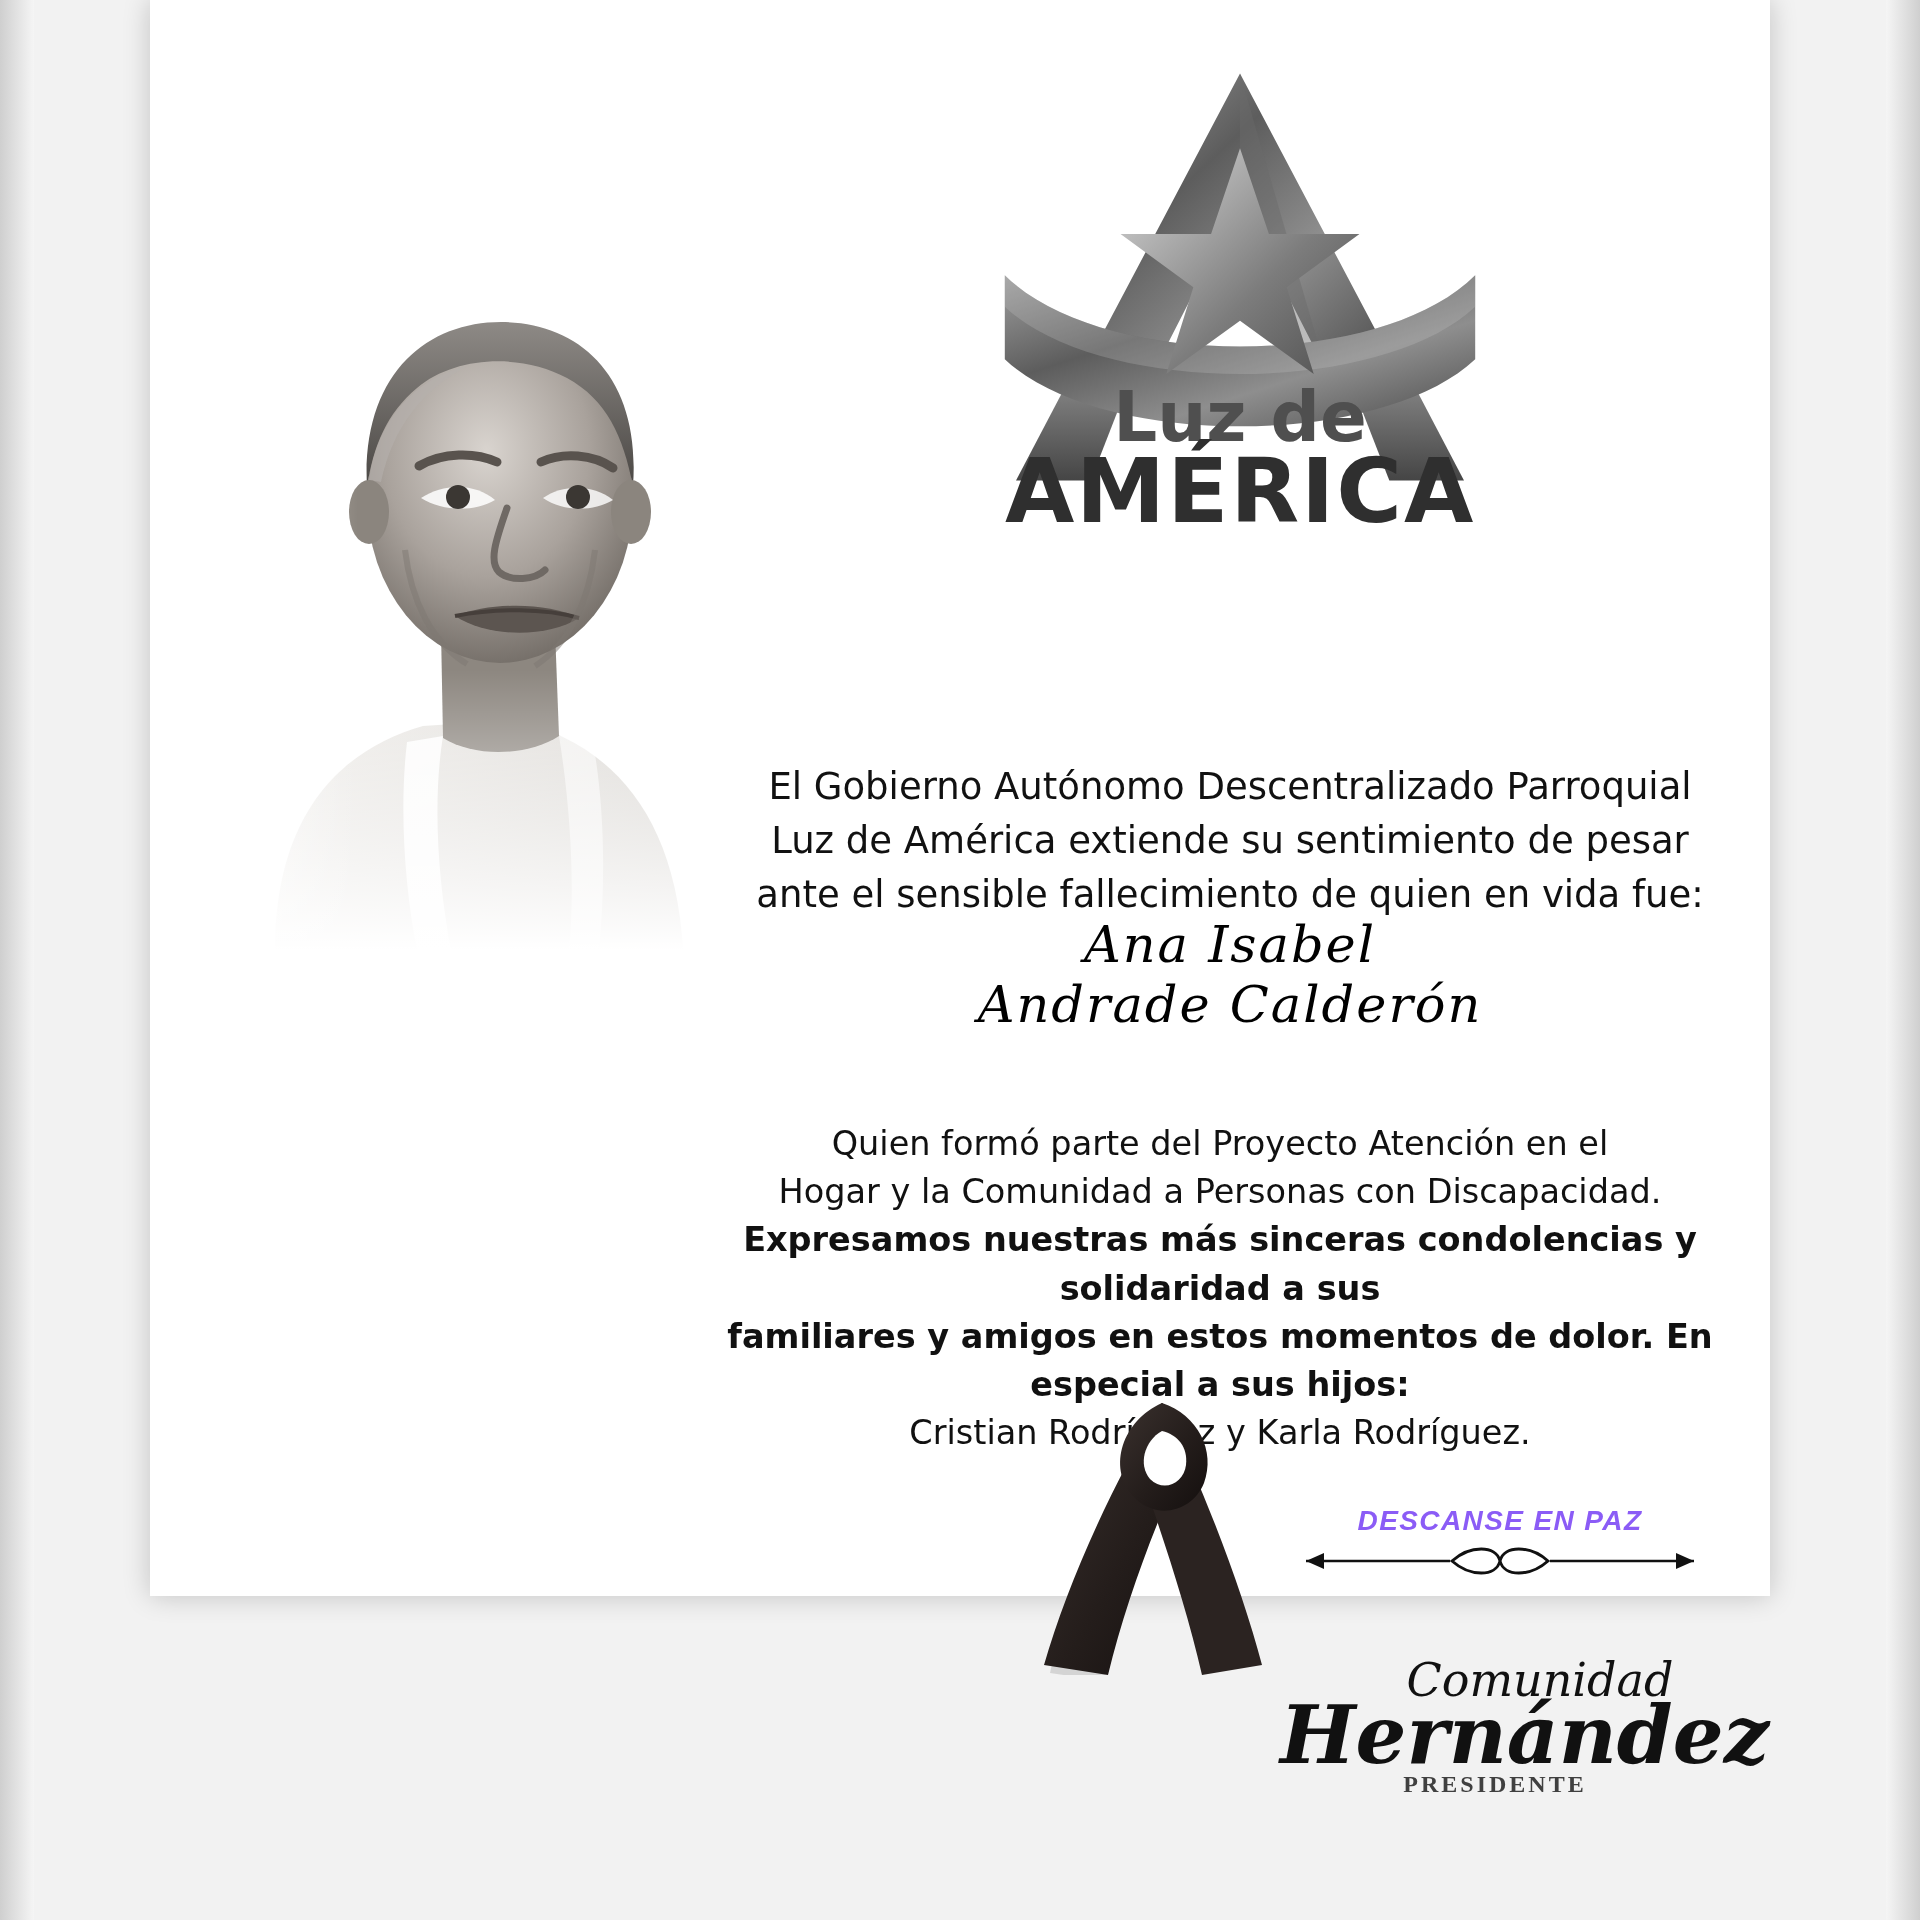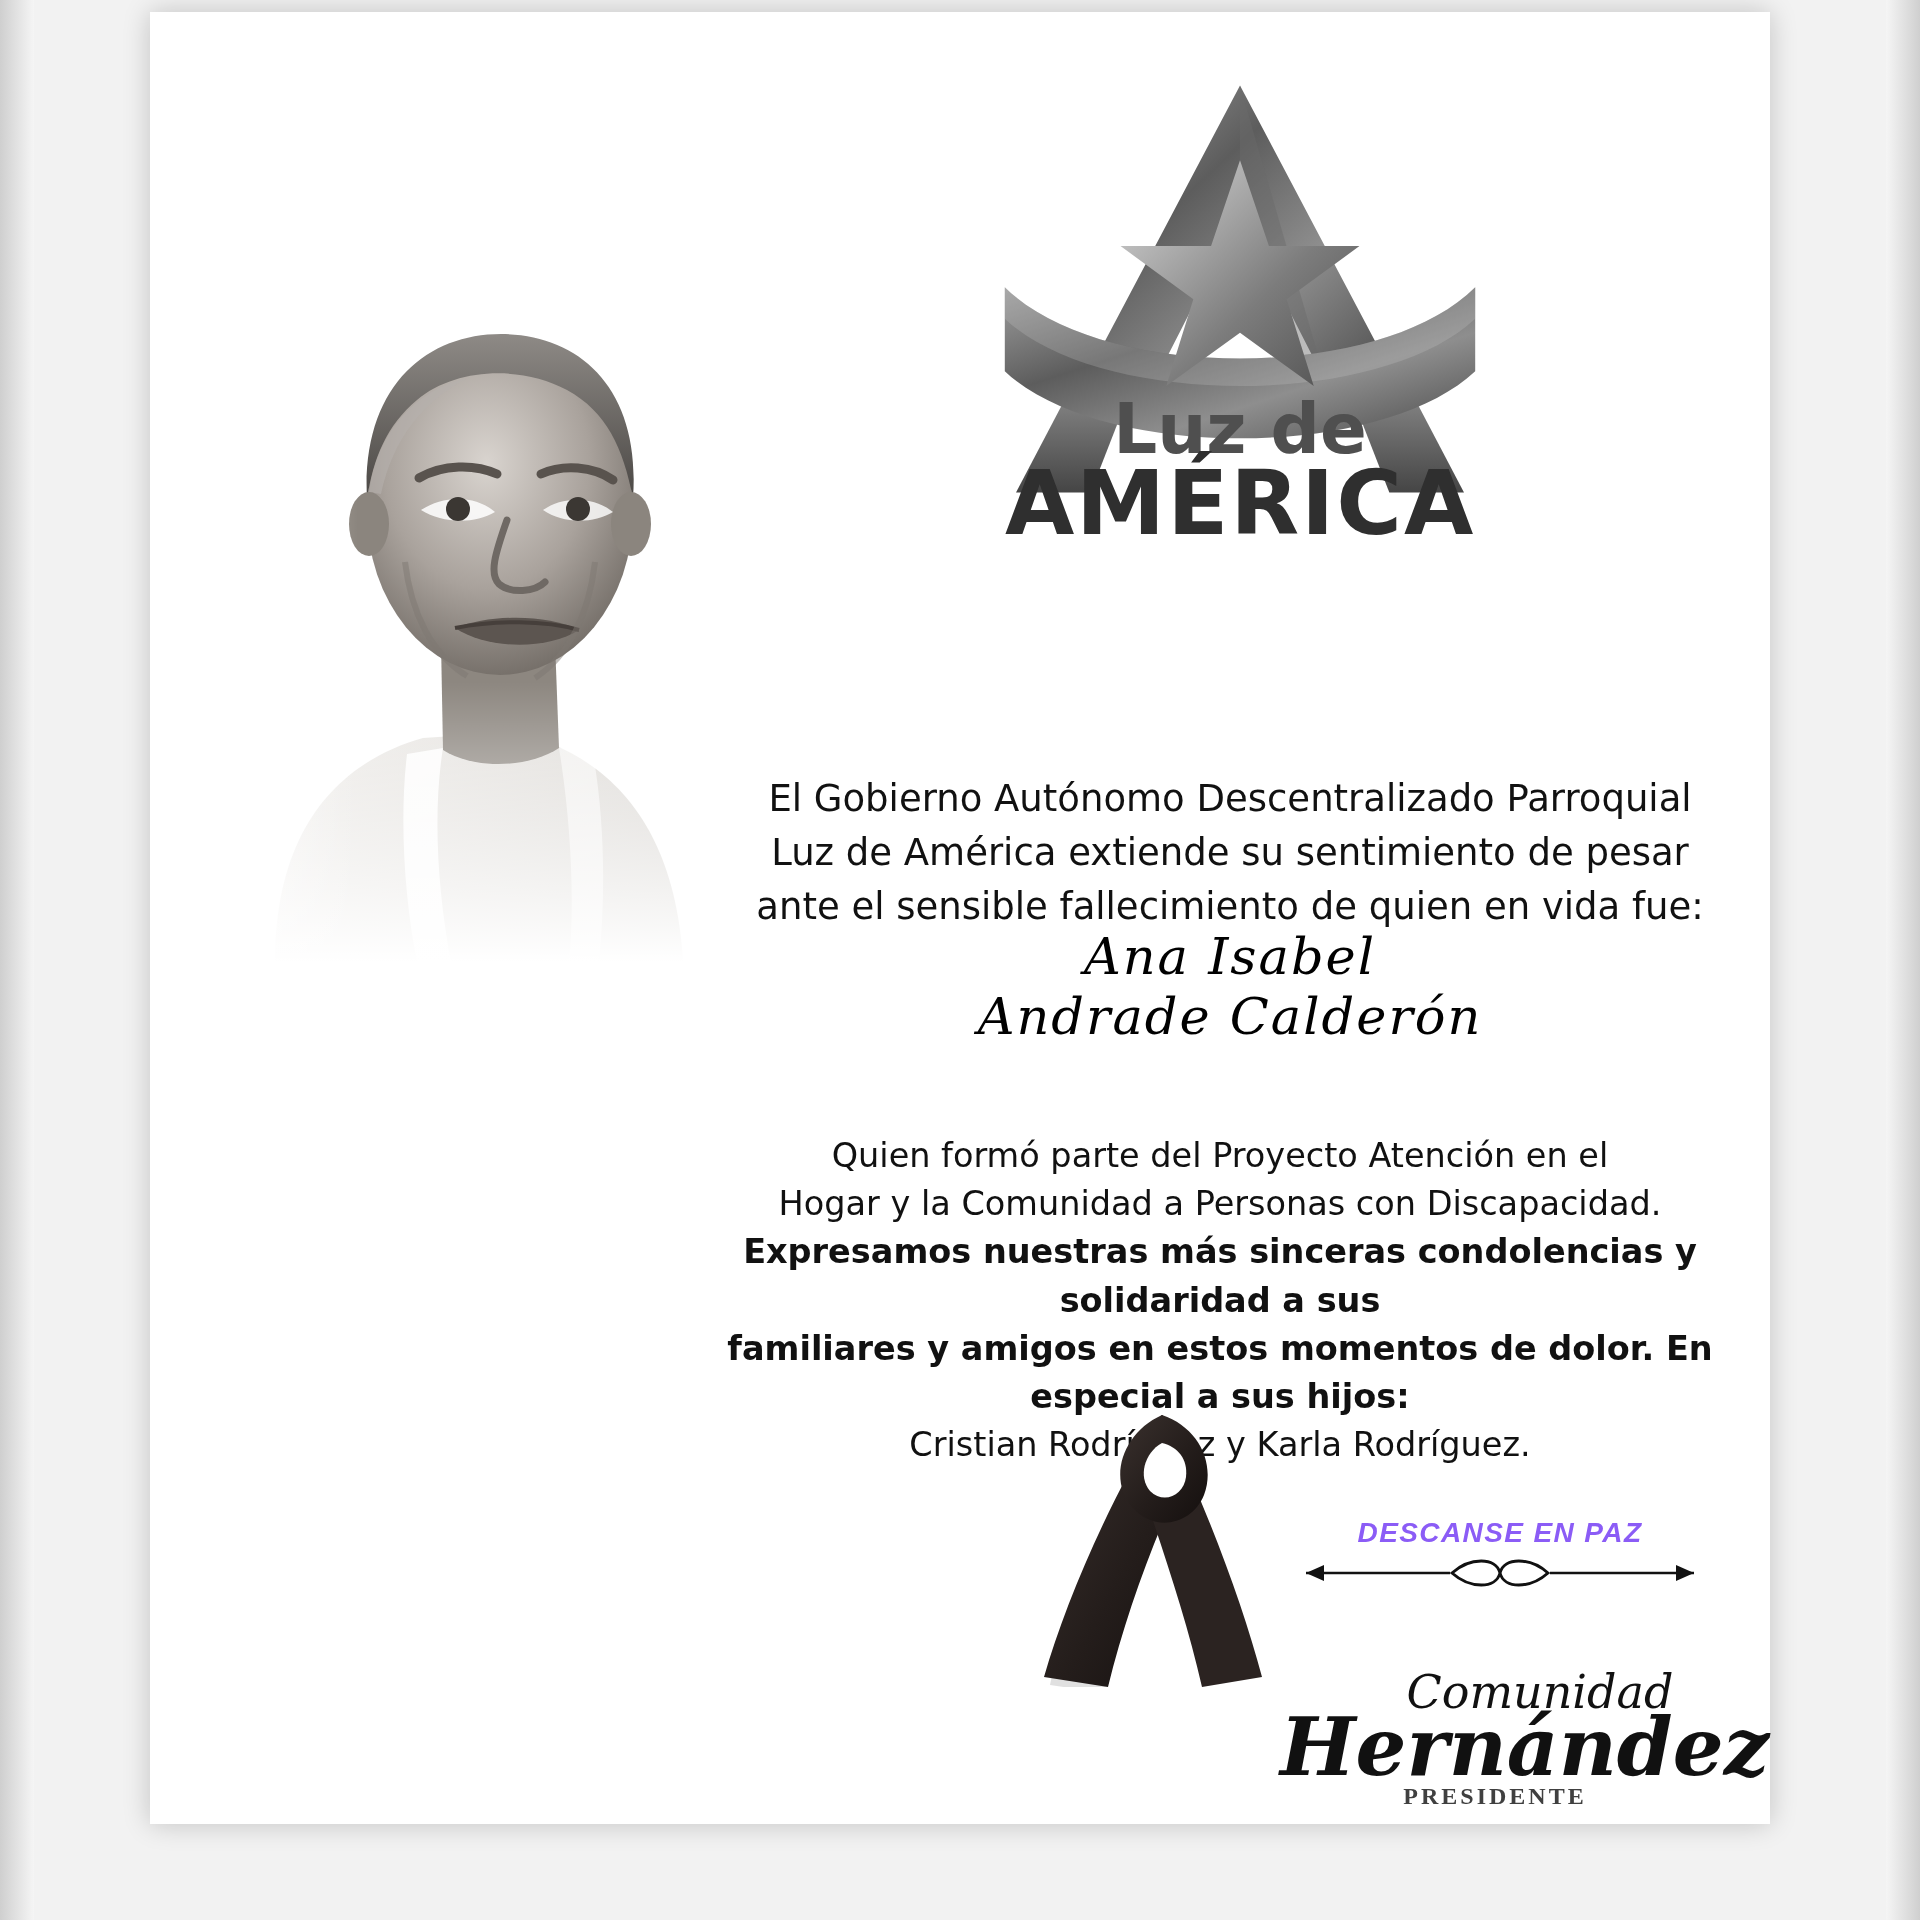--- a/index.html
+++ b/index.html
@@ -27,23 +27,23 @@
     bottom: 0;
     width: 34px;
     background: linear-gradient(to right,#d9d9d9,#ffffff);
   }
   .edge-strip.left  { left: 0;  background: linear-gradient(to right,#cfcfcf,#f5f5f5); }
   .edge-strip.right { right: 0; background: linear-gradient(to left,#cfcfcf,#f5f5f5); }
 
   #sheet {
     position: absolute;
     left: 150px;
-    top: 12px;
+    top: 0;
     width: 1620px;
-    height: 1812px;
+    height: 1596px;
     background: #ffffff;
     box-shadow: 0 0 26px rgba(0,0,0,.20);
   }
 
   
   #photo-wrap {
     position: absolute;
     left: 5px;
     top: 250px;
     width: 580px;

